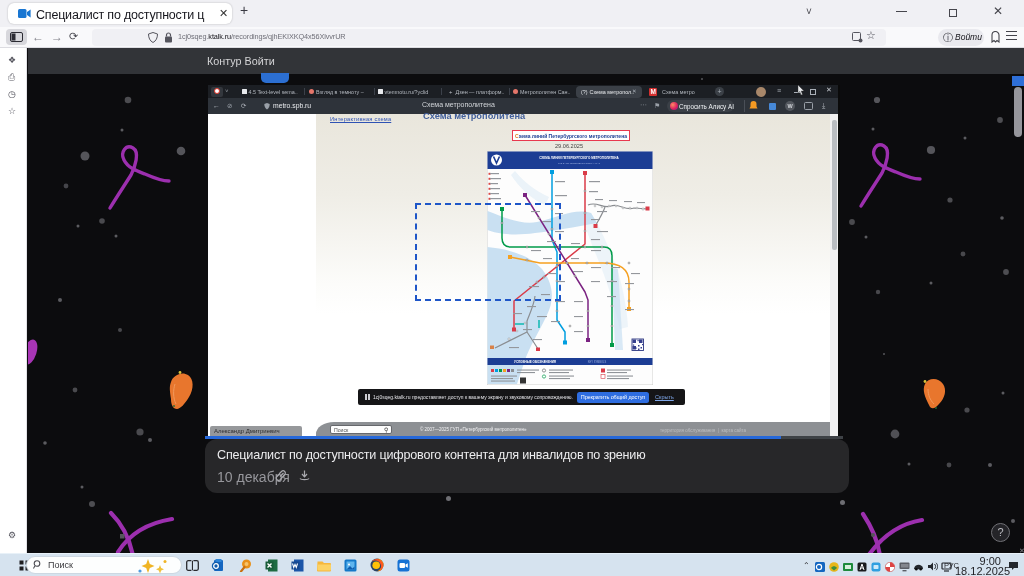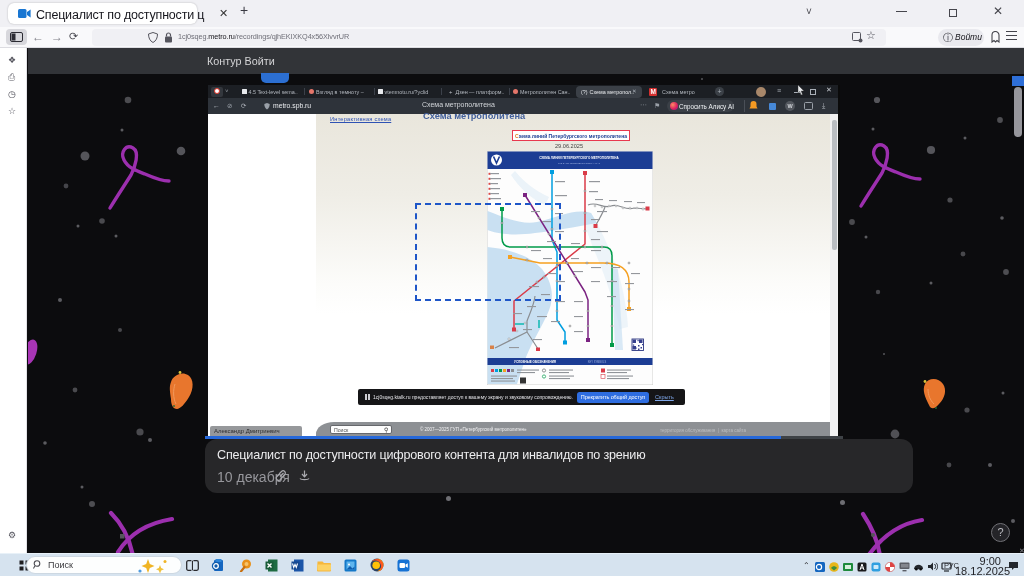--- a/index.html
+++ b/index.html
@@ -7,21 +7,21 @@
   .abs { position:absolute; }
   .yt { display:flex; align-items:center; gap:2px; white-space:nowrap; }
   .tt { font-size:5.4px; color:#b3b8bf; }
   .doc { width:4.5px; height:5.5px; background:#e8eaed; border-radius:0.5px; display:inline-block; }
   .dot { width:5px; height:5px; border-radius:50%; display:inline-block; }
 </style>
 </head>
 <body>
 
 <div class="abs" id="fx-tabbar" style="left:0;top:0;width:1024px;height:27px;background:#f0f0f4;">
-  <div class="abs" style="left:8px;top:3px;width:189px;height:21px;background:#fff;border-radius:6px;box-shadow:0 0 2px rgba(0,0,0,.25);">
+  <div class="abs" style="left:8px;top:3px;width:224px;height:21px;background:#fff;border-radius:6px;box-shadow:0 0 2px rgba(0,0,0,.25);">
     <svg class="abs" style="left:10px;top:5px" width="13" height="11" viewBox="0 0 13 11">
         <rect x="0" y="1" width="8.5" height="9" rx="1.5" fill="#1976d2"></rect>
         <path d="M9 4 L12.6 1.6 V9.4 L9 7 Z" fill="#1976d2"></path>
       </svg>
     <div class="abs" style="left:28px;top:5px;width:178px;height:14px;font-size:12.5px;letter-spacing:-0.2px;color:#16161d;white-space:nowrap;overflow:hidden;">Специалист по доступности ц</div>
     <div class="abs" style="left:211px;top:4px;font-size:11px;color:#333;">✕</div>
   </div>
   <div class="abs" style="left:240px;top:2px;font-size:14px;color:#3a3a42;">+</div>
   <div class="abs" style="left:806px;top:6px;font-size:10px;color:#45454c;">˅</div>
   <div class="abs" style="left:896px;top:11px;width:11px;height:1.4px;background:#45454c;"></div>
@@ -39,21 +39,21 @@
   <div class="abs" style="left:51px;top:3px;font-size:12px;color:#84848c;">→</div>
   <div class="abs" style="left:69px;top:3px;font-size:11px;color:#44444c;">⟳</div>
   <div class="abs" style="left:92px;top:2px;width:794px;height:17px;background:#f0f0f4;border-radius:4px;"></div>
   <svg class="abs" style="left:148px;top:5px" width="10" height="11" viewBox="0 0 10 11">
       <path d="M5 .5 L9.5 2 C9.5 6 8 9 5 10.5 C2 9 .5 6 .5 2 Z" fill="none" stroke="#55555e" stroke-width="1"></path>
     </svg>
   <svg class="abs" style="left:164px;top:5px" width="9" height="11" viewBox="0 0 9 11">
       <rect x="1" y="4.5" width="7" height="6" rx="1" fill="#55555e"></rect>
       <path d="M2.5 4.5 V3 a2 2 0 0 1 4 0 V4.5" fill="none" stroke="#55555e" stroke-width="1.2"></path>
     </svg>
-  <div class="abs" style="left:178px;top:5px;font-size:7.3px;letter-spacing:-0.1px;color:#6f6f78;white-space:nowrap;">1cj0sqeg.<span style="color:#15141a;">metro.ru</span>/recordings/qjhEKIXKQ4x56XlvvrUR</div>
+  <div class="abs" style="left:178px;top:5px;font-size:7.3px;letter-spacing:-0.1px;color:#6f6f78;white-space:nowrap;">1cj0sqeg.<span style="color:#15141a;">ktalk.ru</span>/recordings/qjhEKIXKQ4x56XlvvrUR</div>
   <svg class="abs" style="left:852px;top:5px" width="11" height="11" viewBox="0 0 11 11">
       <rect x="0.5" y="0.5" width="8" height="8" rx="1" fill="none" stroke="#55555e"></rect>
       <circle cx="8.5" cy="8.5" r="2" fill="#55555e"></circle>
     </svg>
   <div class="abs" style="left:866px;top:2px;font-size:11px;color:#55555e;">☆</div>
   <div class="abs" style="left:938px;top:2px;width:46px;height:17px;background:#e9e9ee;border-radius:9px;"></div>
   <div class="abs" style="left:943px;top:4px;font-size:10px;color:#2b2b33;">ⓘ</div>
   <div class="abs" style="left:955px;top:5px;font-size:8.5px;color:#15141a;font-style:italic;">Войти</div>
   <svg class="abs" style="left:990px;top:4px" width="11" height="12" viewBox="0 0 11 12">
       <path d="M2 11 V4 a3.5 3.5 0 0 1 7 0 v7 l-2-1.5 -1.5 1.5 -1.5-1.5 Z" fill="none" stroke="#45454c" stroke-width="1.1"></path>
@@ -456,21 +456,21 @@
     <div class="abs" style="left:176px;top:341px;font-size:6px;color:#333;">⚲</div>
     <div class="abs" style="left:212px;top:342px;font-size:4.5px;color:#f2f2f4;">© 2007—2025 ГУП «Петербургский метрополитен»</div>
     <div class="abs" style="left:452px;top:342.5px;font-size:4.5px;color:#bcbec2;">территория обслуживания&nbsp;&nbsp;|&nbsp;&nbsp;карта сайта</div>
   </div>
 
   <div class="abs" style="left:182px;top:378px;width:92px;height:11px;background:#96989b;border-radius:2px 2px 0 0;font-size:6px;color:#2d2d30;line-height:11px;padding-left:4px;">Александр Дмитриевич</div>
 
   <div class="abs" style="left:177px;top:388px;width:638px;height:2.5px;background:#3e4246;"></div>
   <div class="abs" style="left:177px;top:388px;width:576px;height:2.5px;background:#2668d9;"></div>
 
-  <div class="abs" style="left:177px;top:391px;width:708px;height:54px;background:#272729;border-radius:12px;">
+  <div class="abs" style="left:177px;top:391px;width:644px;height:54px;background:#272729;border-radius:12px;">
     <div class="abs" style="left:12px;top:9px;font-size:12.6px;letter-spacing:-0.2px;color:#ececee;">Специалист по доступности цифрового контента для инвалидов по зрению</div>
     <div class="abs" style="left:12px;top:30px;font-size:14px;color:#97979c;">10 декабря</div>
     <svg class="abs" style="left:70px;top:31px" width="12" height="11" viewBox="0 0 12 11">
         <path d="M5 6.5 L8.5 3 M4 4 L6.5 1.5 a2.2 2.2 0 0 1 3.2 3.2 L7.5 7 M4.5 4 L2 6.5 a2.2 2.2 0 0 0 3.2 3.2 L7.5 7" fill="none" stroke="#a9a9ae" stroke-width="1.2"></path>
       </svg>
     <svg class="abs" style="left:94px;top:31px" width="11" height="11" viewBox="0 0 11 11">
         <path d="M5.5 0.5 V6 M3 4 L5.5 6.8 L8 4" fill="none" stroke="#a9a9ae" stroke-width="1.2"></path>
         <path d="M1 8.5 c 1 1.5 8 1.5 9 0" fill="none" stroke="#a9a9ae" stroke-width="1.2"></path>
       </svg>
   </div>

